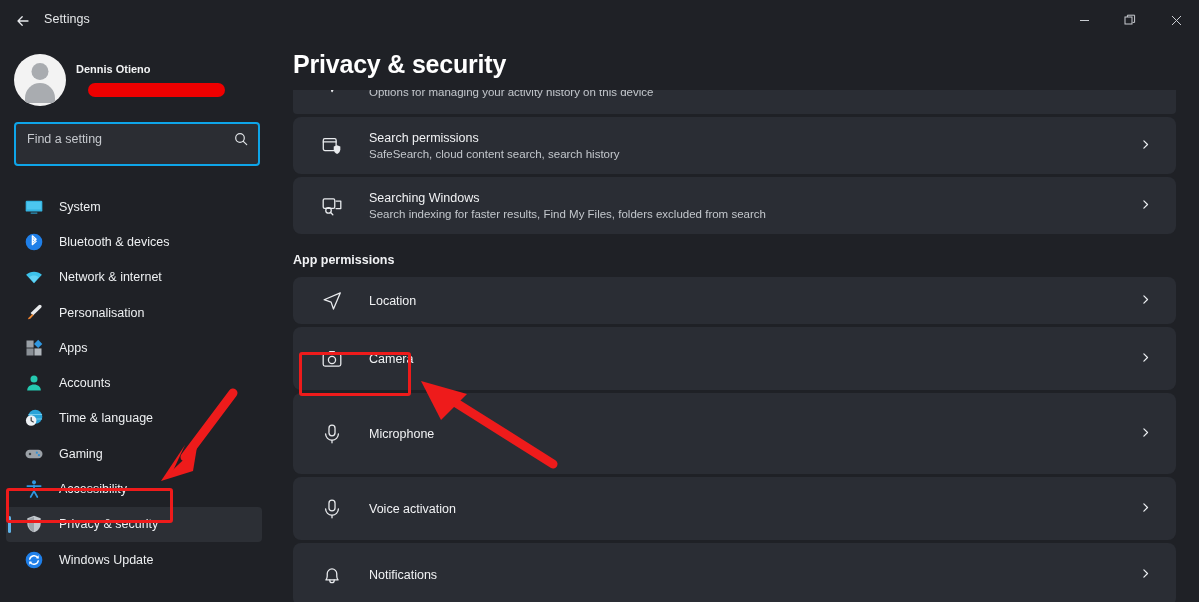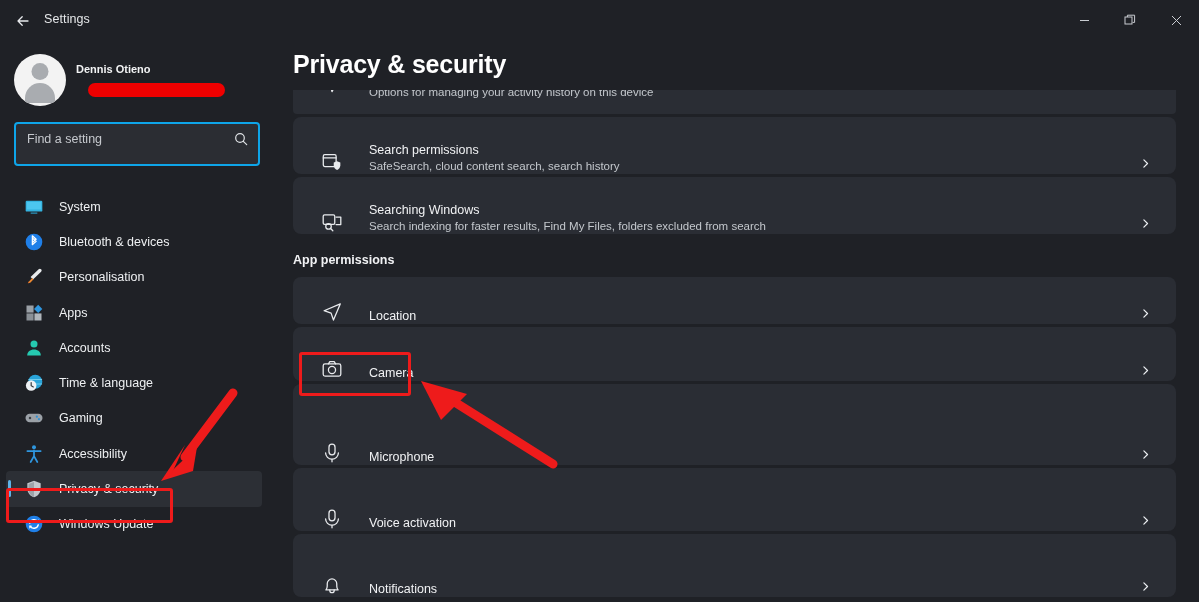--- a/index.html
+++ b/index.html
@@ -82,21 +82,21 @@
     color: #ffffff; letter-spacing: -.2px; z-index: 5;
   }
   .title-fade {
     position: absolute; left: 0; top: 0; width: 923px; height: 50px;
     background: #1f2126; z-index: 3;
   }
 
   .rows { position: absolute; left: 0; top: 0; width: 923px; }
   .card {
     position: relative; background: #2a2d34; border-radius: 8px;
-    margin: 0 23px 3px 17px; display: flex; align-items: flex-end;
+    margin: 0 23px 3px 17px; display: flex; align-items: center;
     height: 57px; cursor: pointer;
   }
   .card .ico {
     width: 24px; height: 24px; margin-left: 27px; margin-right: 25px;
     flex: none; color: #e9ebee; display: flex; align-items: center; justify-content: center;
   }
   .card .texts { flex: 1; }
   .card .ttl { font-size: 12.5px; color: #f1f2f4; line-height: 16px; }
   .card .sub { font-size: 11.5px; color: #c3c7cc; line-height: 15px; margin-top: 1px; }
   .card .chev { margin-right: 24px; color: #eceff2; flex: none; }
@@ -179,20 +179,27 @@
         </div>
         <div class="navitem">
           <span class="nav-ico"><svg width="20" height="20" viewBox="0 0 24 24" fill="none">
               <circle cx="12" cy="12" r="10" fill="#1f7fe8"></circle>
               <path d="M10 7.2l4.6 4-4.6 4V4.6l4.6 4-4.6 4" stroke="#fff" stroke-width="1.5" stroke-linejoin="round" stroke-linecap="round"></path>
             </svg></span>
           <span class="nav-label">Bluetooth &amp; devices</span>
         </div>
         <div class="navitem">
           <span class="nav-ico"><svg width="20" height="20" viewBox="0 0 24 24" fill="none">
+              <path d="M2.5 9.4C5.2 7 8.5 5.7 12 5.7s6.8 1.3 9.5 3.7L12 19.6z" fill="#3cc2ea"></path>
+              <path d="M6.2 12.3C7.9 10.9 9.9 10.1 12 10.1s4.1.8 5.8 2.2L12 19z" fill="#63d4f5"></path>
+            </svg></span>
+          <span class="nav-label">Network &amp; internet</span>
+        </div>
+        <div class="navitem">
+          <span class="nav-ico"><svg width="20" height="20" viewBox="0 0 24 24" fill="none">
               <path d="M20.5 2.8c.9.9.9 2.1 0 2.9L10.8 15l-2.9-2.9 9.7-9.3c.9-.8 2-.8 2.9 0z" fill="#e8eaec"></path>
               <path d="M9.9 13.1l1.6 1.6-4 4.2-2.2.6.7-2.2z" fill="#ef8b33"></path>
               <path d="M5.3 17.3l-.7 2.2 2.2-.6z" fill="#d2692a"></path>
             </svg></span>
           <span class="nav-label">Personalisation</span>
         </div>
         <div class="navitem">
           <span class="nav-ico"><svg width="20" height="20" viewBox="0 0 24 24" fill="none">
               <rect x="3" y="3" width="8.5" height="8.5" fill="#9aa0a6"></rect>
               <rect x="3" y="12.5" width="8.5" height="8.5" fill="#8a9096"></rect>
@@ -306,21 +313,21 @@
               <path d="M21 3.2L3.4 10.6l7.6 2.6 2.6 7.6z"></path>
             </svg>
           </span>
           <span class="texts">
             <div class="ttl">Location</div>
           </span>
           <span class="chev"><svg width="13" height="13" viewBox="0 0 16 16" fill="none" stroke="currentColor" stroke-width="1.5" stroke-linecap="round" stroke-linejoin="round">
               <path d="M6 3.5L10.5 8 6 12.5"></path>
             </svg></span>
         </div>
-        <div class="card" style="height:54px;">
+        <div class="card" style="height:63px;">
           <span class="ico">
             <svg width="22" height="22" viewBox="0 0 24 24" fill="none" stroke="currentColor" stroke-width="1.4" stroke-linecap="round" stroke-linejoin="round">
               <rect x="2.4" y="6.4" width="19.2" height="13.4" rx="2"></rect>
               <circle cx="12" cy="13.1" r="3.9"></circle>
               <path d="M8.1 6.4l1.5-2.4h4.8l1.5 2.4"></path>
             </svg>
           </span>
           <span class="texts">
             <div class="ttl">Camera</div>
           </span>

